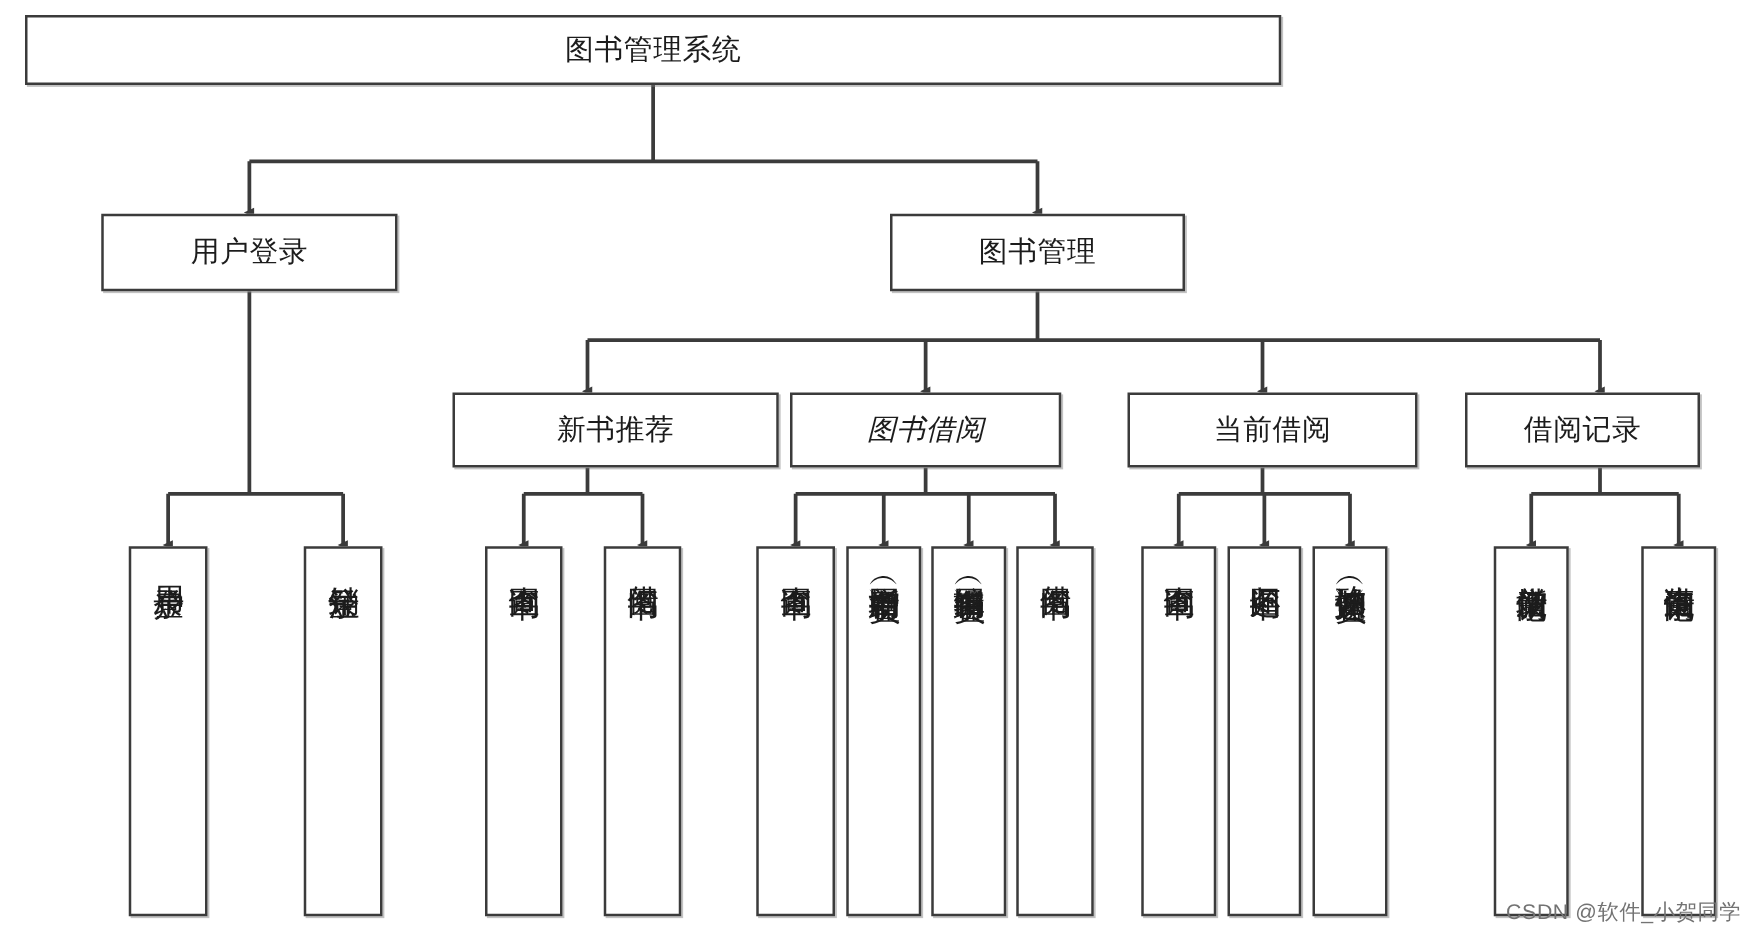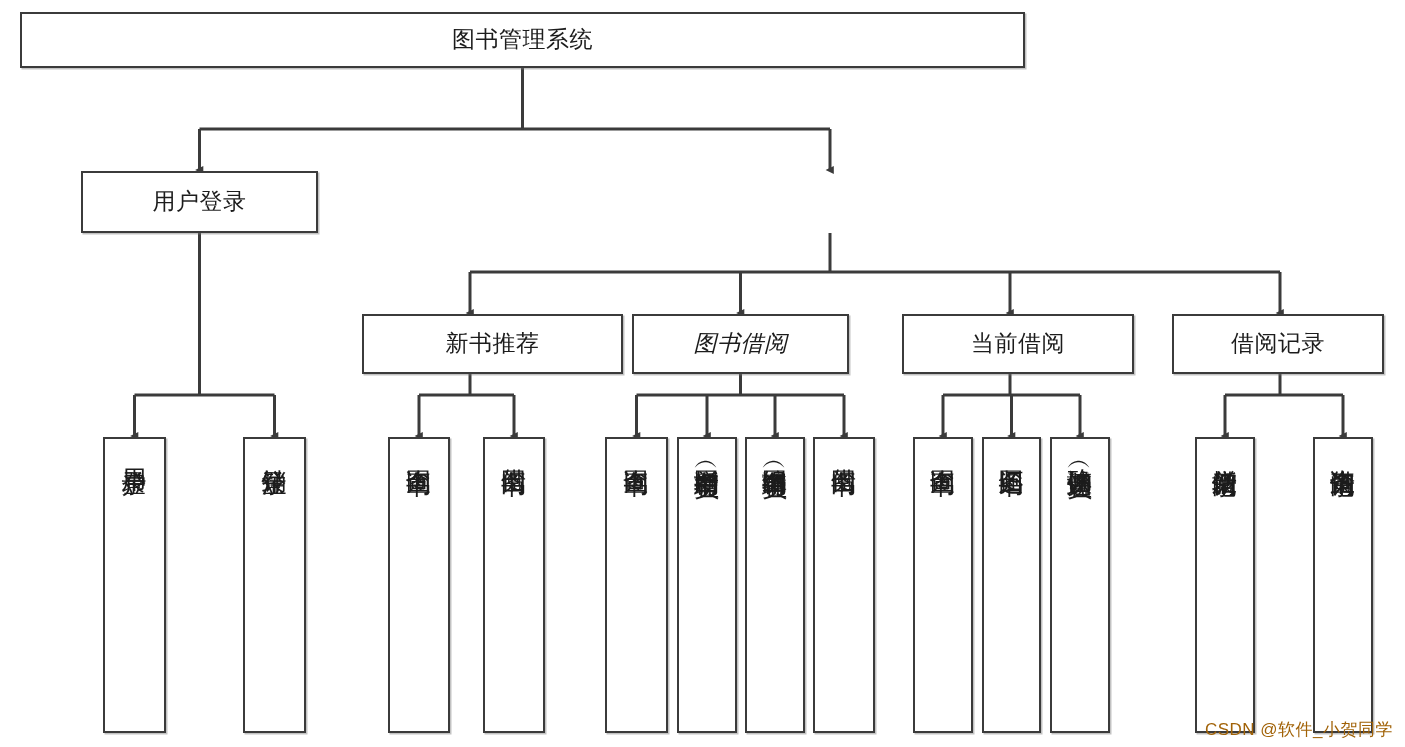--- a/index.html
+++ b/index.html
@@ -60,21 +60,21 @@
     font-size: 25px;
     line-height: 1.12;
     letter-spacing: 1px;
     white-space: pre;
   }
   #watermark {
     position: absolute;
     right: 12px;
     bottom: 6px;
     font-size: 17px;
-    color: #a16207;
+    color: #737373;
     letter-spacing: 0.5px;
     user-select: none;
     white-space: nowrap;
     margin-left: 11px;
   }
 </style>
 </head>
 <body>
 
 <div id="diagram-canvas">
@@ -122,31 +122,34 @@
       </g>
   </svg>
 
   <div class="node node-root" style="left: 20px; top: 12px; width: 1005px; height: 56px;">
     <span class="label">图书管理系统</span>
   </div>
 
   <div class="node node-l2" style="left: 81px; top: 171px; width: 237px; height: 62px;">
     <span class="label">用户登录</span>
   </div>
+  <div class="node node-l2" style="left: 712px; top: 171px; width: 236px; height: 62px;">
+    <span class="label">图书管理</span>
+  </div>
 
   <div class="node node-l3" style="left: 362px; top: 314px; width: 261px; height: 60px;">
     <span class="label">新书推荐</span>
   </div>
   <div class="node node-l3" style="left: 632px; top: 314px; width: 217px; height: 60px; font-style: italic;">
     <span class="label">图书借阅</span>
   </div>
   <div class="node node-l3" style="left: 902px; top: 314px; width: 232px; height: 60px;">
     <span class="label">当前借阅</span>
   </div>
-  <div class="node node-l3" style="left: 1172px; top: 314px; width: 212px; height: 60px;">
+  <div class="node node-l3" style="left: 1172px; top: 314px; width: 188px; height: 60px;">
     <span class="label">借阅记录</span>
   </div>
 
   <div class="node node-leaf" style="left: 103px; top: 437px; width: 63px; height: 296px;">
     <span class="label">用户登录</span>
   </div>
   <div class="node node-leaf" style="left: 243px; top: 437px; width: 63px; height: 296px;">
     <span class="label">注销登录</span>
   </div>
   <div class="node node-leaf" style="left: 388px; top: 437px; width: 62px; height: 296px;">

